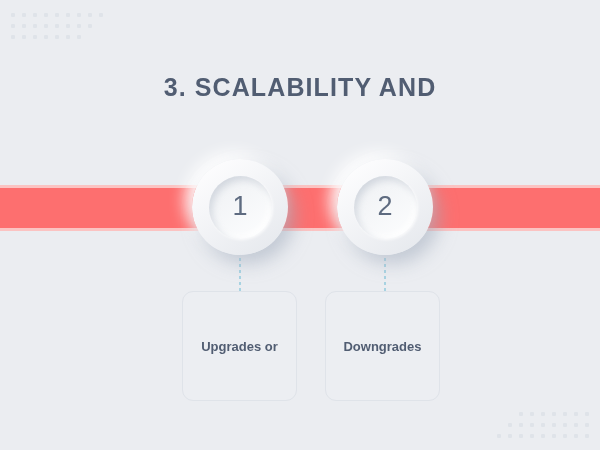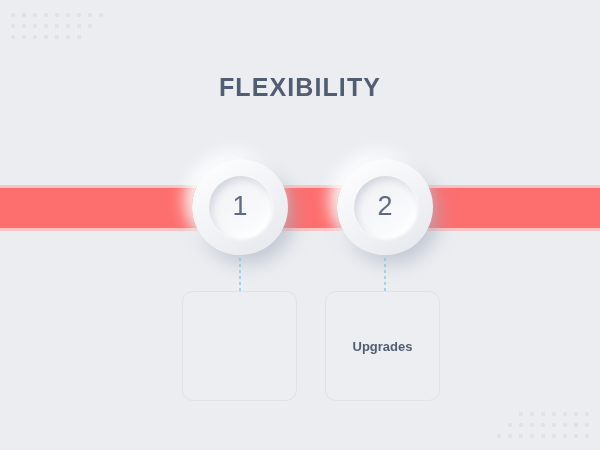--- a/index.html
+++ b/index.html
@@ -223,42 +223,43 @@
       <span class="dot"></span>
       <span class="dot"></span>
       <span class="dot"></span>
       <span class="dot"></span>
     </div>
   </div>
 
   <div id="band"></div>
 
   <div id="title">
-    <div>FLEXIBILITY</div>
+    <div>3. SCALABILITY AND</div>
   </div>
 
   <div class="connector" id="connector-1"></div>
   <div class="connector" id="connector-2"></div>
 
   <div class="circle-outer" id="circle-1">
     <div class="circle-inner">
       <span class="circle-number">1</span>
     </div>
   </div>
 
   <div class="circle-outer" id="circle-2">
     <div class="circle-inner">
       <span class="circle-number">2</span>
     </div>
   </div>
 
   <div class="card" id="card-1">
     <div class="card-label">
+      <div>Upgrades or</div>
     </div>
   </div>
 
   <div class="card" id="card-2">
     <div class="card-label">
-      <div>Upgrades</div>
+      <div>Downgrades</div>
     </div>
   </div>
 
 </div>
 
 </body></html>

